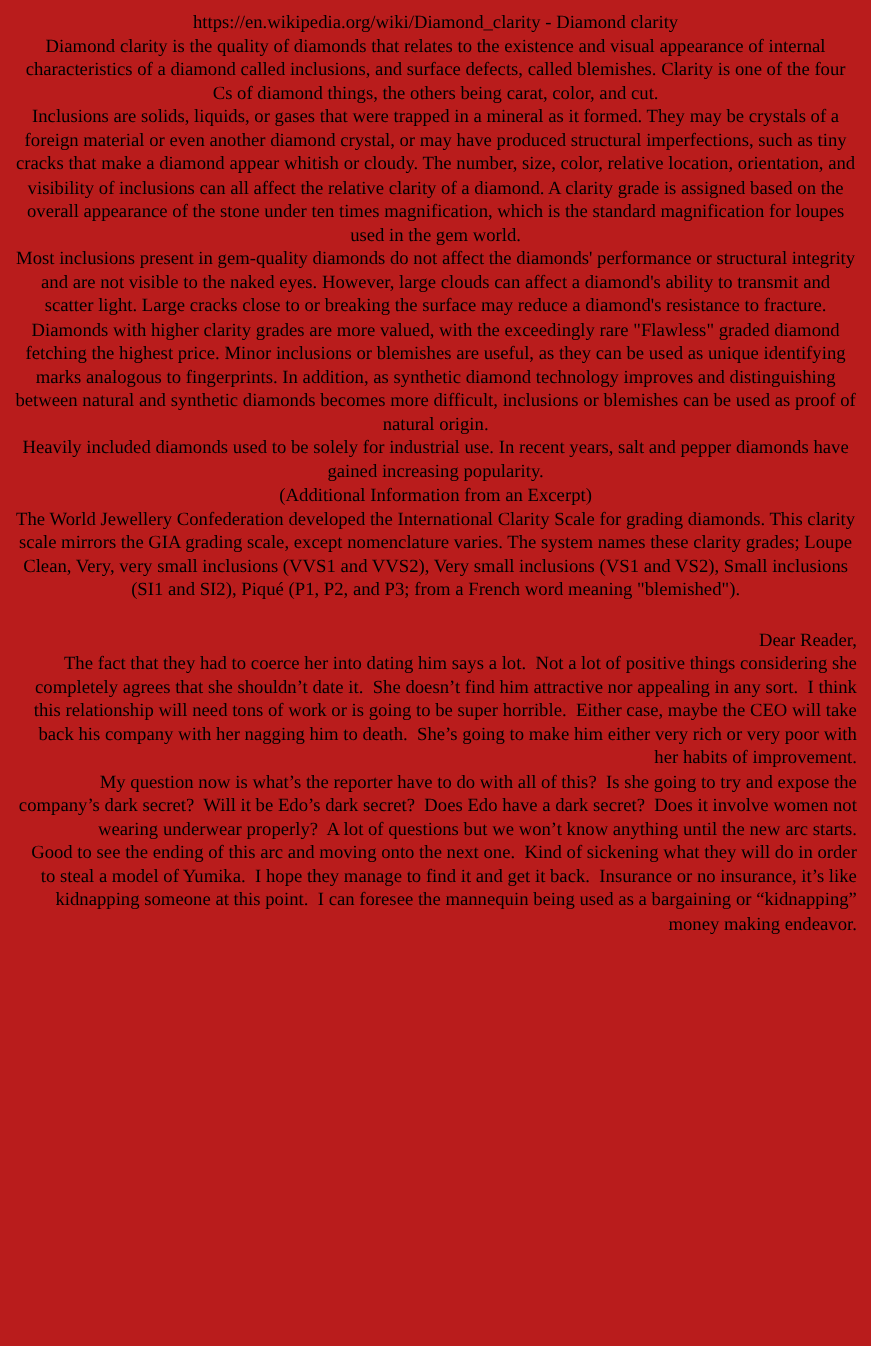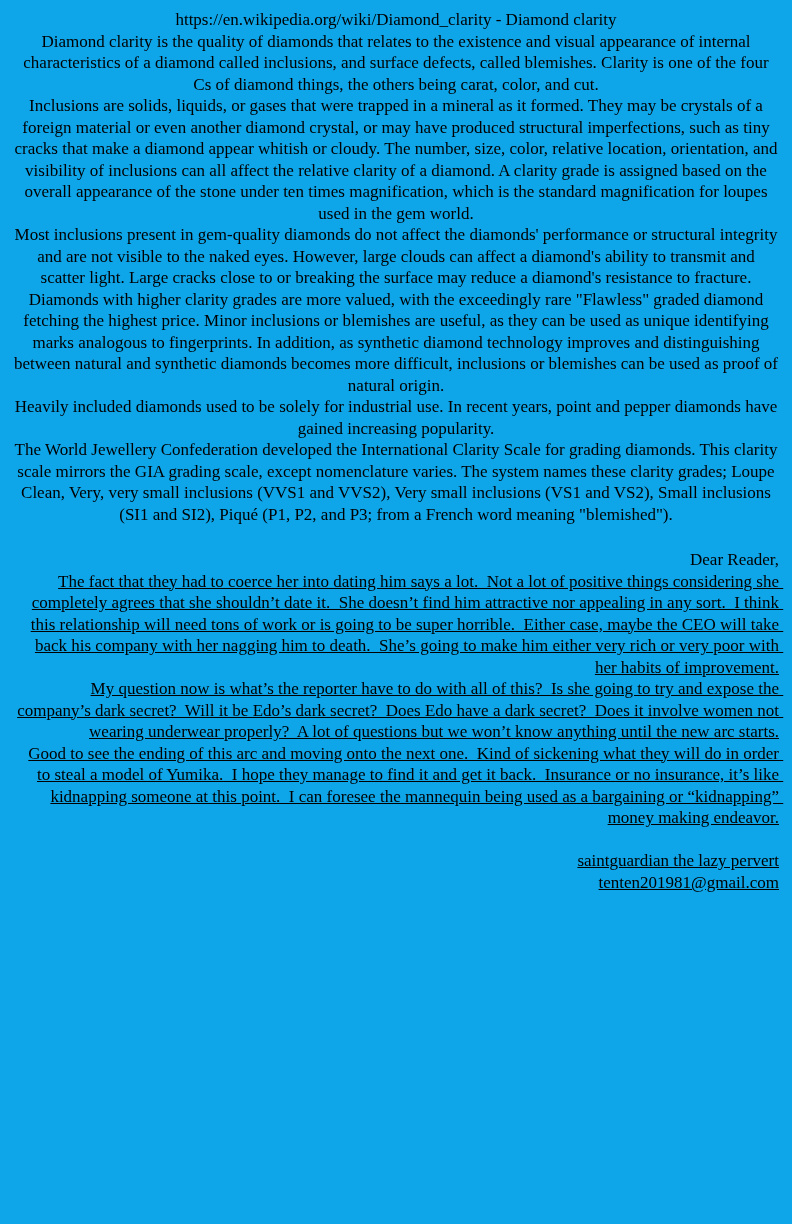--- a/index.html
+++ b/index.html
@@ -5,68 +5,64 @@
   html, body {
     margin: 0;
     padding: 0;
     background: #ffffff;
   }
   .page {
     width: 792px;
     min-height: 1224px;
     box-sizing: border-box;
     padding: 9px 13px 20px 13px;
-    background: #0ea5e9;
+    background: #b91c1c;
     color: #000000;
     font-family: "Liberation Serif", "DejaVu Serif", serif;
     font-size: 17px;
     line-height: 21.5px;
   }
   .centered-block p {
     margin: 0;
     text-align: center;
   }
   .letter {
     margin-top: 24px;
     text-align: right;
   }
   .letter p {
     margin: 0;
     white-space: pre-wrap;
   }
   .letter > * + * {
     margin-top: 21.5px;
-    text-decoration: underline;
   }
   .letter p.first-indent {
     text-indent: 42px;
   }
   .signature p {
     margin: 0;
   }
 </style>
 </head>
 <body>
 
 <div class="page">
 
   <div class="centered-block">
     <p>https://en.wikipedia.org/wiki/Diamond_clarity - Diamond clarity</p>
     <p>Diamond clarity is the quality of diamonds that relates to the existence and visual appearance of internal characteristics of a diamond called inclusions, and surface defects, called blemishes. Clarity is one of the four Cs of diamond things, the others being carat, color, and cut.</p>
     <p>Inclusions are solids, liquids, or gases that were trapped in a mineral as it formed. They may be crystals of a foreign material or even another diamond crystal, or may have produced structural imperfections, such as tiny cracks that make a diamond appear whitish or cloudy. The number, size, color, relative location, orientation, and visibility of inclusions can all affect the relative clarity of a diamond. A clarity grade is assigned based on the overall appearance of the stone under ten times magnification, which is the standard magnification for loupes used in the gem world.</p>
     <p>Most inclusions present in gem-quality diamonds do not affect the diamonds' performance or structural integrity and are not visible to the naked eyes. However, large clouds can affect a diamond's ability to transmit and scatter light. Large cracks close to or breaking the surface may reduce a diamond's resistance to fracture.</p>
     <p>Diamonds with higher clarity grades are more valued, with the exceedingly rare "Flawless" graded diamond fetching the highest price. Minor inclusions or blemishes are useful, as they can be used as unique identifying marks analogous to fingerprints. In addition, as synthetic diamond technology improves and distinguishing between natural and synthetic diamonds becomes more difficult, inclusions or blemishes can be used as proof of natural origin.</p>
-    <p>Heavily included diamonds used to be solely for industrial use. In recent years, point and pepper diamonds have gained increasing popularity.</p>
+    <p>Heavily included diamonds used to be solely for industrial use. In recent years, salt and pepper diamonds have gained increasing popularity.</p>
+    <p>(Additional Information from an Excerpt)</p>
     <p>The World Jewellery Confederation developed the International Clarity Scale for grading diamonds. This clarity scale mirrors the GIA grading scale, except nomenclature varies. The system names these clarity grades; Loupe Clean, Very, very small inclusions (VVS1 and VVS2), Very small inclusions (VS1 and VS2), Small inclusions (SI1 and SI2), Piqué (P1, P2, and P3; from a French word meaning "blemished").</p>
   </div>
 
   <div class="letter">
     <p>Dear Reader,</p>
     <p class="first-indent">The fact that they had to coerce her into dating him says a lot.  Not a lot of positive things considering she completely agrees that she shouldn’t date it.  She doesn’t find him attractive nor appealing in any sort.  I think this relationship will need tons of work or is going to be super horrible.  Either case, maybe the CEO will take back his company with her nagging him to death.  She’s going to make him either very rich or very poor with her habits of improvement.</p>
     <p>My question now is what’s the reporter have to do with all of this?  Is she going to try and expose the company’s dark secret?  Will it be Edo’s dark secret?  Does Edo have a dark secret?  Does it involve women not wearing underwear properly?  A lot of questions but we won’t know anything until the new arc starts.</p>
     <p>Good to see the ending of this arc and moving onto the next one.  Kind of sickening what they will do in order to steal a model of Yumika.  I hope they manage to find it and get it back.  Insurance or no insurance, it’s like kidnapping someone at this point.  I can foresee the mannequin being used as a bargaining or “kidnapping” money making endeavor.</p>
-    <div class="signature">
-      <p>saintguardian the lazy pervert</p>
-      <p>tenten201981@gmail.com</p>
-    </div>
   </div>
 
 </div>
 
 </body></html>

